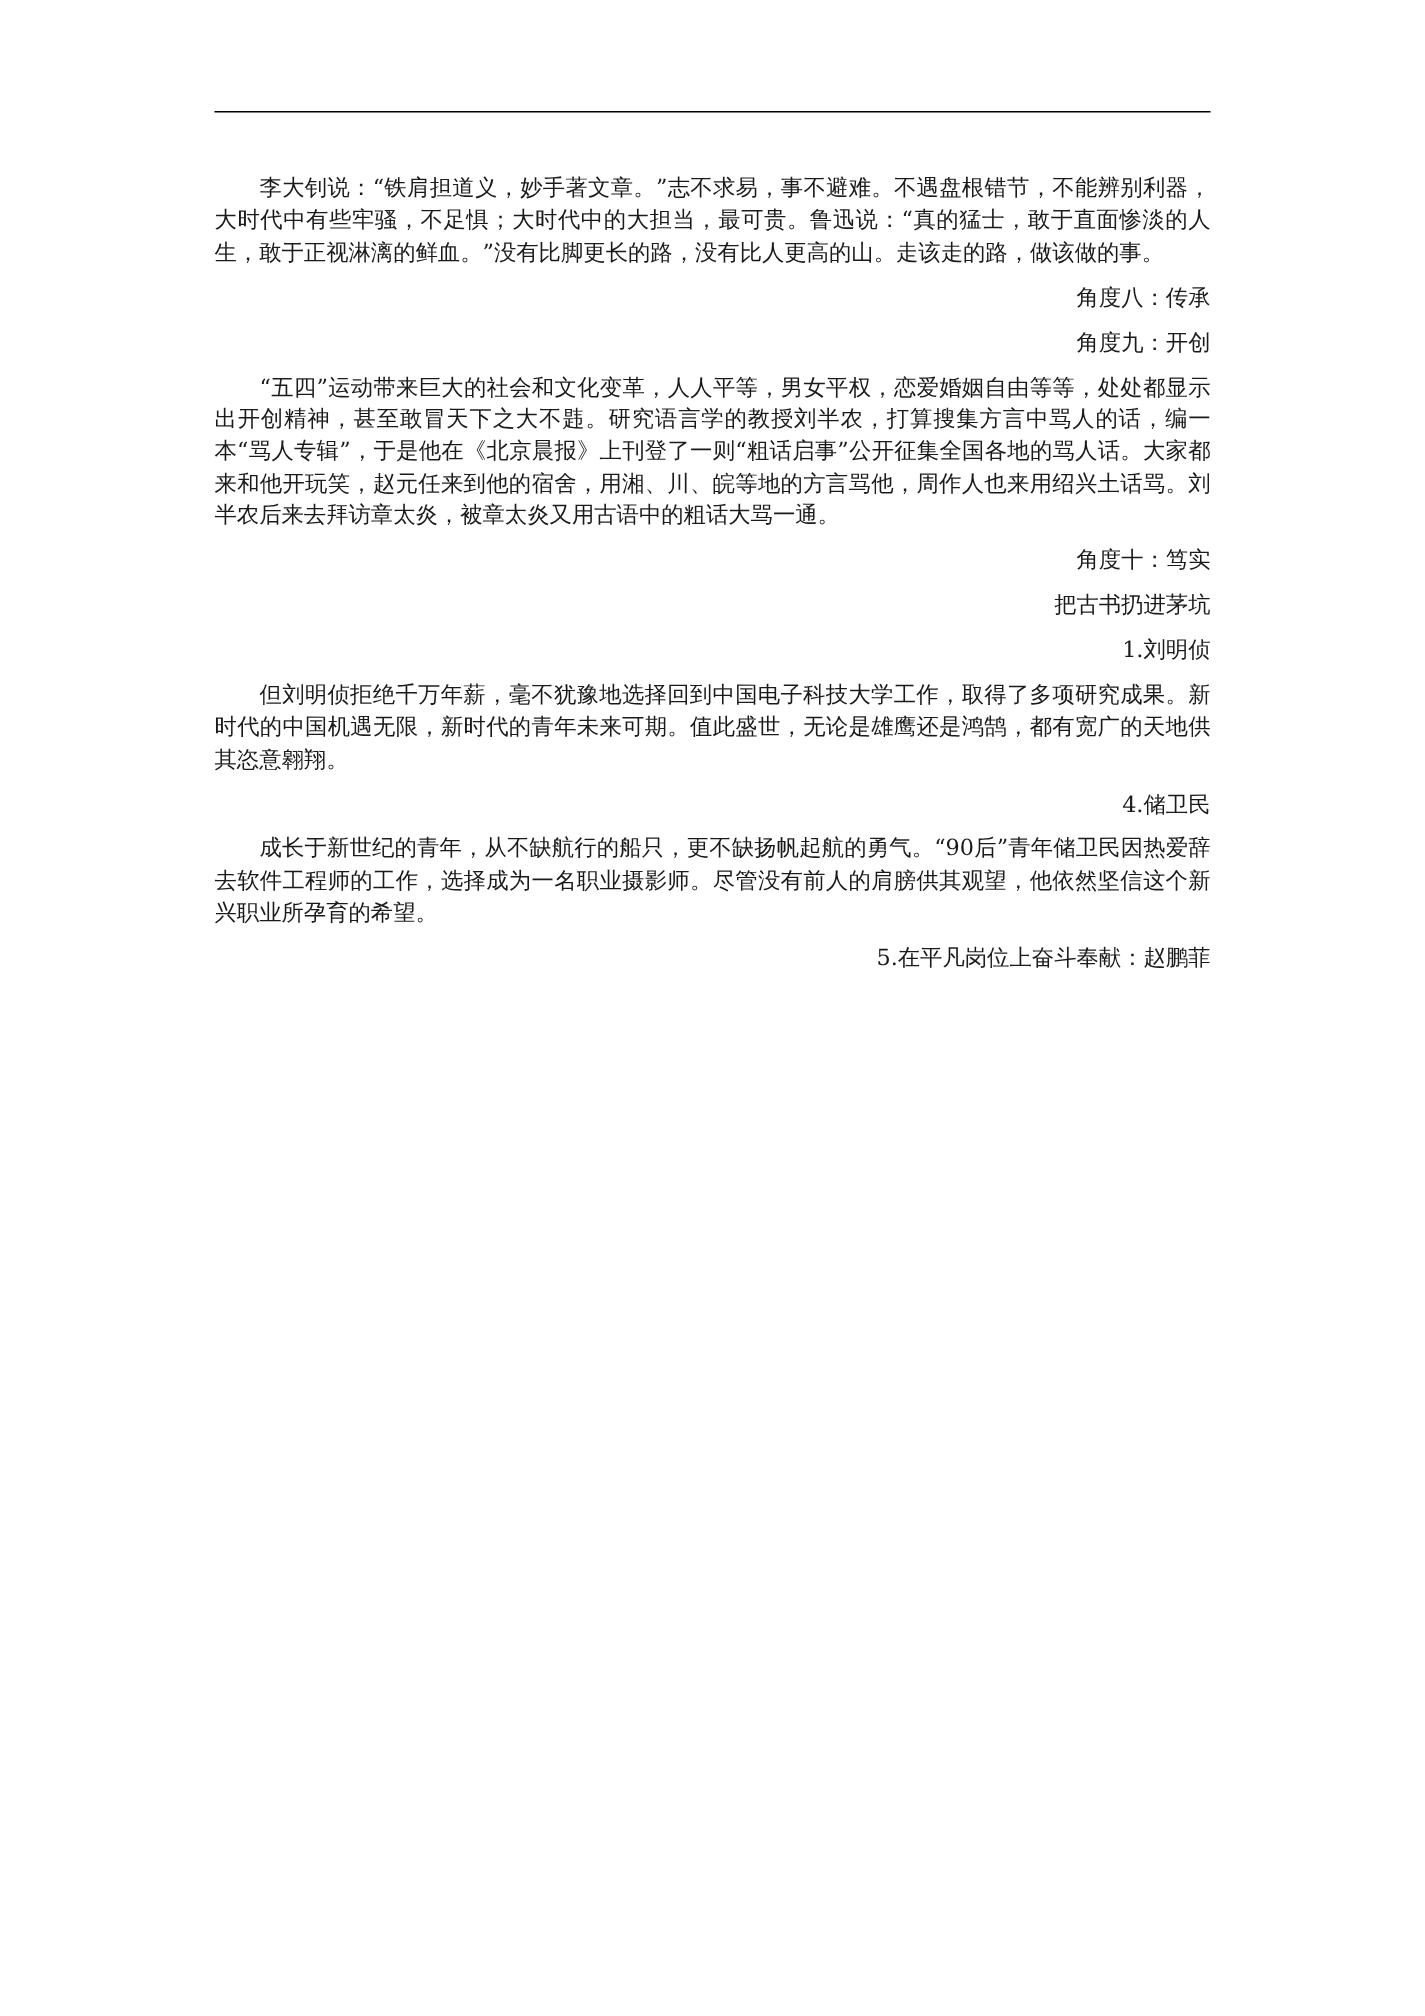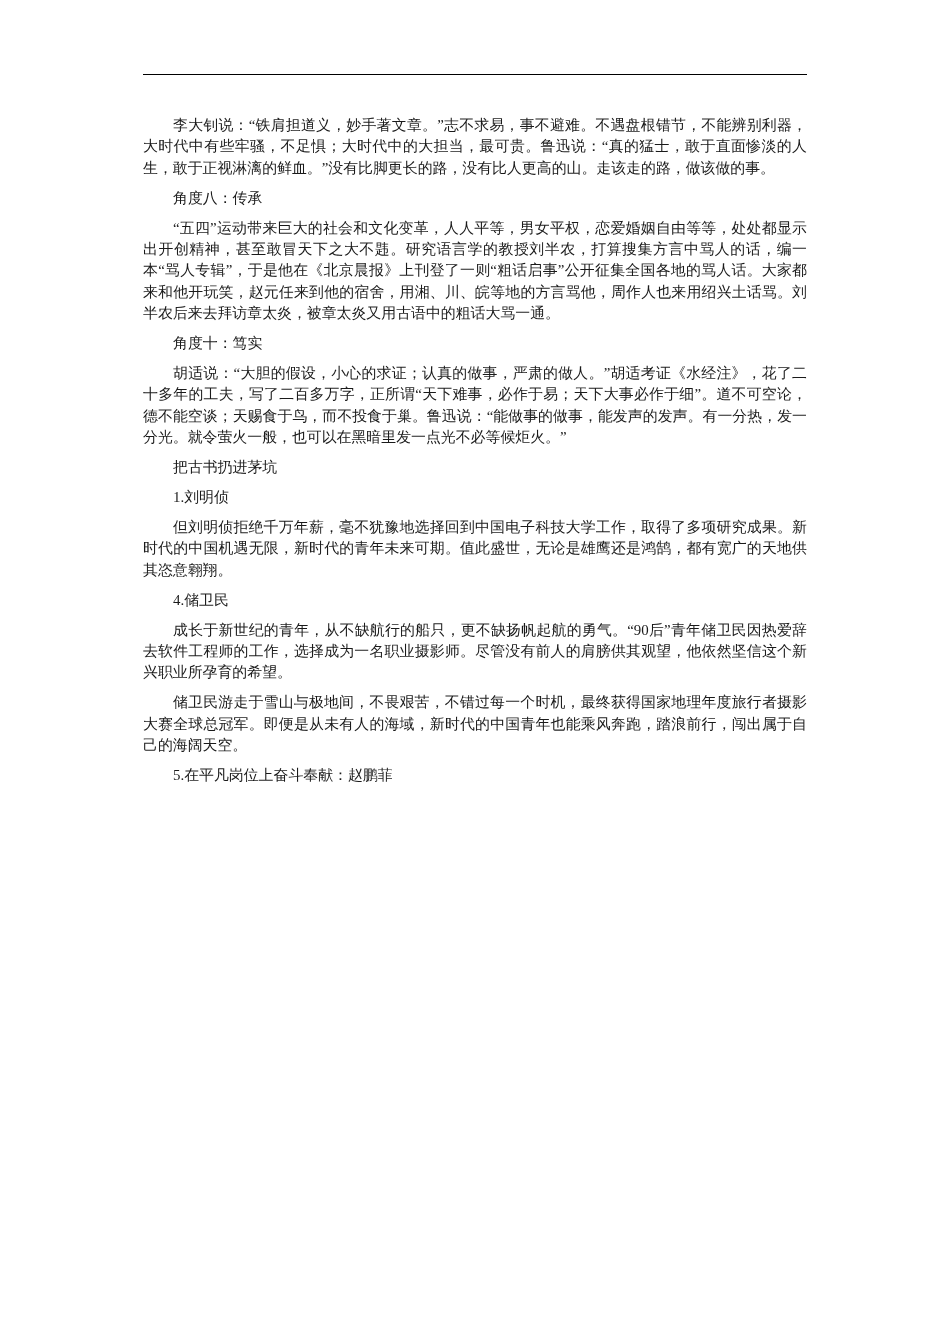--- a/index.html
+++ b/index.html
@@ -27,50 +27,49 @@
       left: 0;
       width: 664px;
       height: 0;
       border-top: 1.5px solid #000;
     }
     .content {
       position: absolute;
       top: 115px;
       left: 0;
       width: 664px;
-      font-family: Liberation Serif, serif;
     }
     .para {
       margin: 0 0 8.5px 0;
       font-size: 14.9px;
       line-height: 21.4px;
       text-indent: 30px;
       text-align: justify;
       letter-spacing: 0;
       word-break: break-all;
     }
     .heading {
       margin: 0 0 8.5px 0;
       font-size: 14.9px;
       line-height: 21.4px;
       text-indent: 30px;
+      text-align: right;
     }
   </style>
 </head>
 <body>
 
 <div class="page">
   <div class="header-rule"></div>
   <div class="content">
     <p class="para">李大钊说：“铁肩担道义，妙手著文章。”志不求易，事不避难。不遇盘根错节，不能辨别利器，大时代中有些牢骚，不足惧；大时代中的大担当，最可贵。鲁迅说：“真的猛士，敢于直面惨淡的人生，敢于正视淋漓的鲜血。”没有比脚更长的路，没有比人更高的山。走该走的路，做该做的事。</p>
     <p class="heading">角度八：传承</p>
+    <p class="heading">角度九：开创</p>
     <p class="para">“五四”运动带来巨大的社会和文化变革，人人平等，男女平权，恋爱婚姻自由等等，处处都显示出开创精神，甚至敢冒天下之大不韪。研究语言学的教授刘半农，打算搜集方言中骂人的话，编一本“骂人专辑”，于是他在《北京晨报》上刊登了一则“粗话启事”公开征集全国各地的骂人话。大家都来和他开玩笑，赵元任来到他的宿舍，用湘、川、皖等地的方言骂他，周作人也来用绍兴土话骂。刘半农后来去拜访章太炎，被章太炎又用古语中的粗话大骂一通。</p>
     <p class="heading">角度十：笃实</p>
-    <p class="para">胡适说：“大胆的假设，小心的求证；认真的做事，严肃的做人。”胡适考证《水经注》，花了二十多年的工夫，写了二百多万字，正所谓“天下难事，必作于易；天下大事必作于细”。道不可空论，德不能空谈；天赐食于鸟，而不投食于巢。鲁迅说：“能做事的做事，能发声的发声。有一分热，发一分光。就令萤火一般，也可以在黑暗里发一点光不必等候炬火。”</p>
     <p class="heading">把古书扔进茅坑</p>
     <p class="heading">1.刘明侦</p>
     <p class="para">但刘明侦拒绝千万年薪，毫不犹豫地选择回到中国电子科技大学工作，取得了多项研究成果。新时代的中国机遇无限，新时代的青年未来可期。值此盛世，无论是雄鹰还是鸿鹄，都有宽广的天地供其恣意翱翔。</p>
     <p class="heading">4.储卫民</p>
     <p class="para">成长于新世纪的青年，从不缺航行的船只，更不缺扬帆起航的勇气。“90后”青年储卫民因热爱辞去软件工程师的工作，选择成为一名职业摄影师。尽管没有前人的肩膀供其观望，他依然坚信这个新兴职业所孕育的希望。</p>
-    <p class="para">储卫民游走于雪山与极地间，不畏艰苦，不错过每一个时机，最终获得国家地理年度旅行者摄影大赛全球总冠军。即便是从未有人的海域，新时代的中国青年也能乘风奔跑，踏浪前行，闯出属于自己的海阔天空。</p>
     <p class="heading">5.在平凡岗位上奋斗奉献：赵鹏菲</p>
   </div>
 </div>
 
 </body></html>

